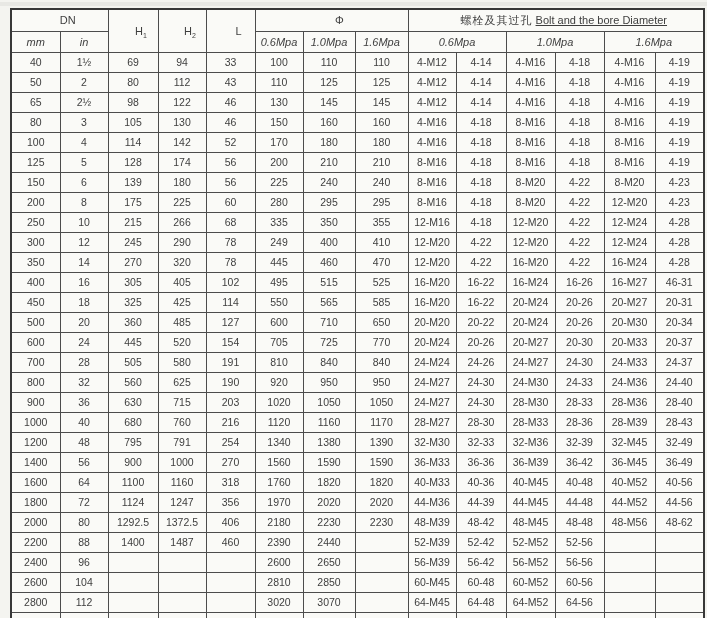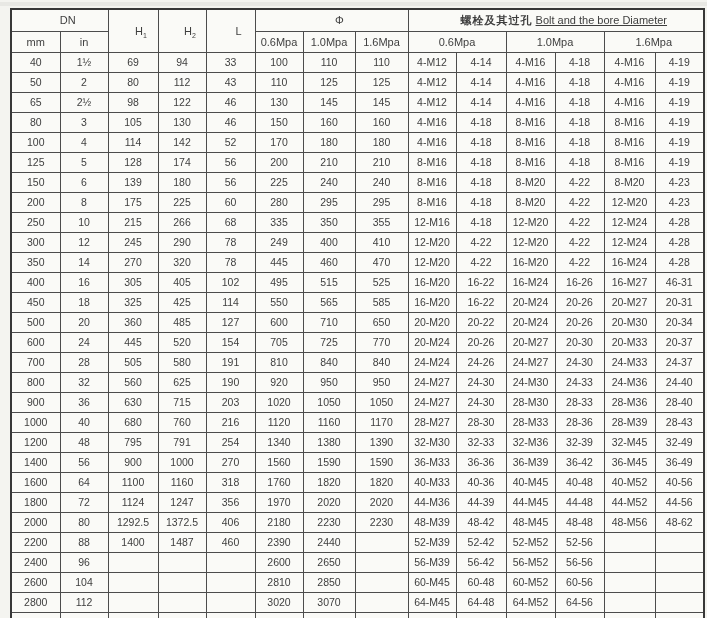--- a/index.html
+++ b/index.html
@@ -21,23 +21,23 @@
   .spec th,.spec td{
     border:1px solid #4c4c4c;
     text-align:center;vertical-align:middle;
     color:#3e3e3e;
     font-size:10.5px;font-weight:normal;
     padding:0;height:19px;line-height:19px;
     white-space:nowrap;overflow:hidden;
   }
   .spec thead th{font-size:11px;}
   .spec thead tr.r1 th{height:21px;line-height:21px;padding-left:16px;}
-  .spec thead tr.r2 th{height:20px;line-height:20px;}
+  .spec thead tr.r2 th{height:20px;line-height:20px;font-style:italic;}
   .spec sub{font-size:7px;line-height:0;}
-  .cn{font-weight:bold;letter-spacing:1px;}
+  .cn{font-weight:normal;letter-spacing:1px;}
   .en{font-weight:normal;letter-spacing:0;text-decoration:underline;}
   col.c0{width:49px}col.c1{width:48px}col.c2{width:50px}col.c3{width:48px}
   col.c4{width:49px}col.c5{width:48px}col.c6{width:52px}col.c7{width:53px}
   col.c8{width:48px}col.c9{width:50px}col.c10{width:49px}col.c11{width:49px}
   col.c12{width:51px}col.c13{width:49px}
 </style>
 </head>
 <body>
 
 <div class="scan-edge"></div>

